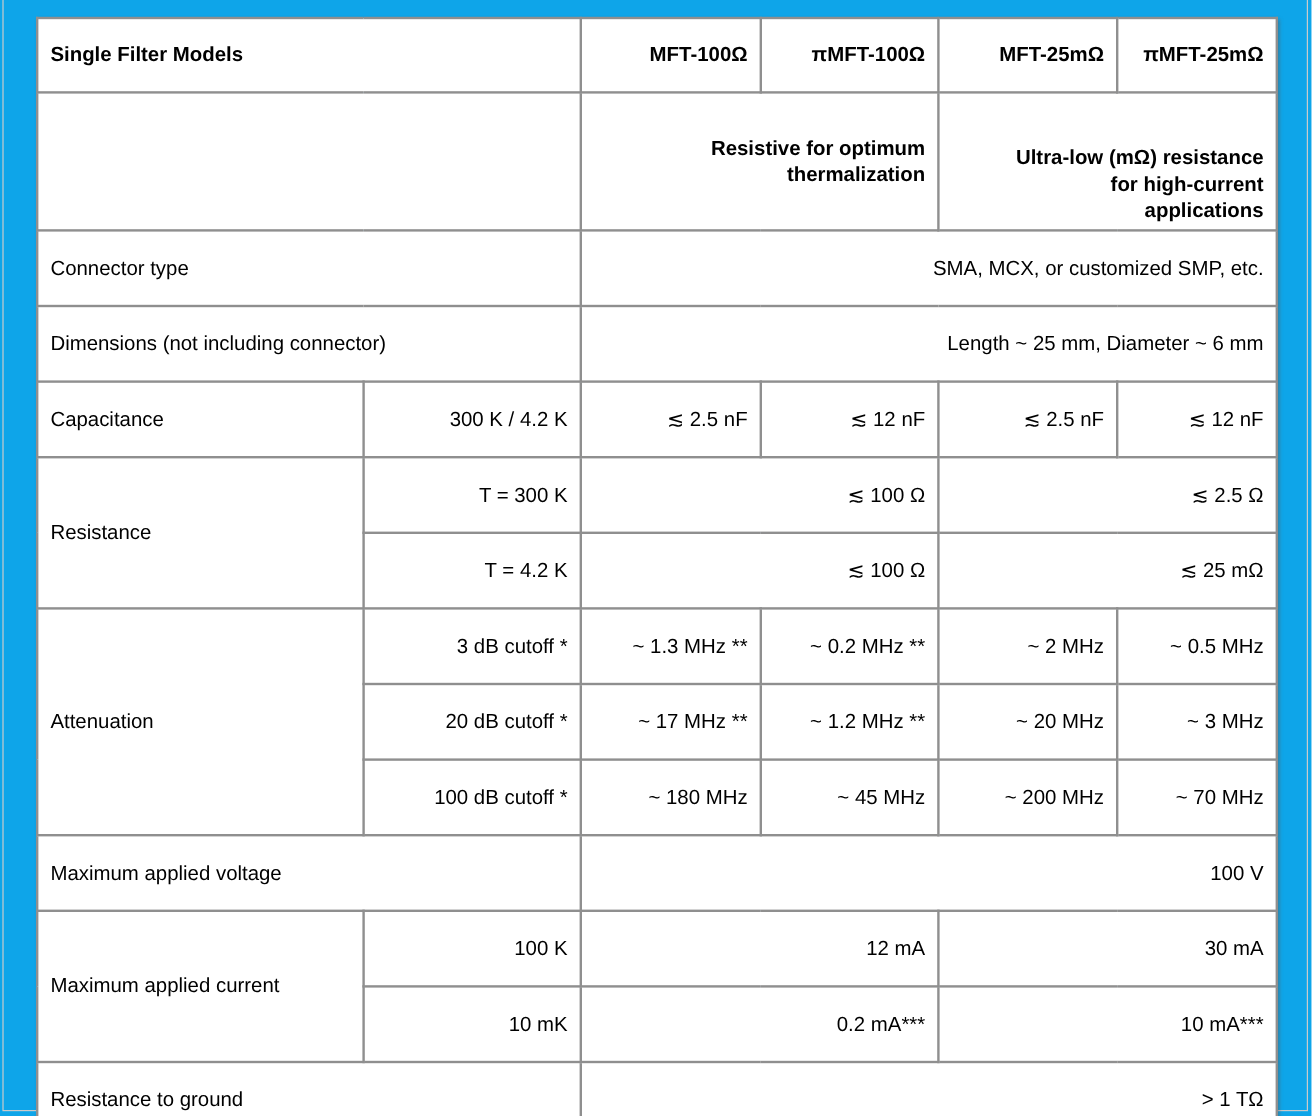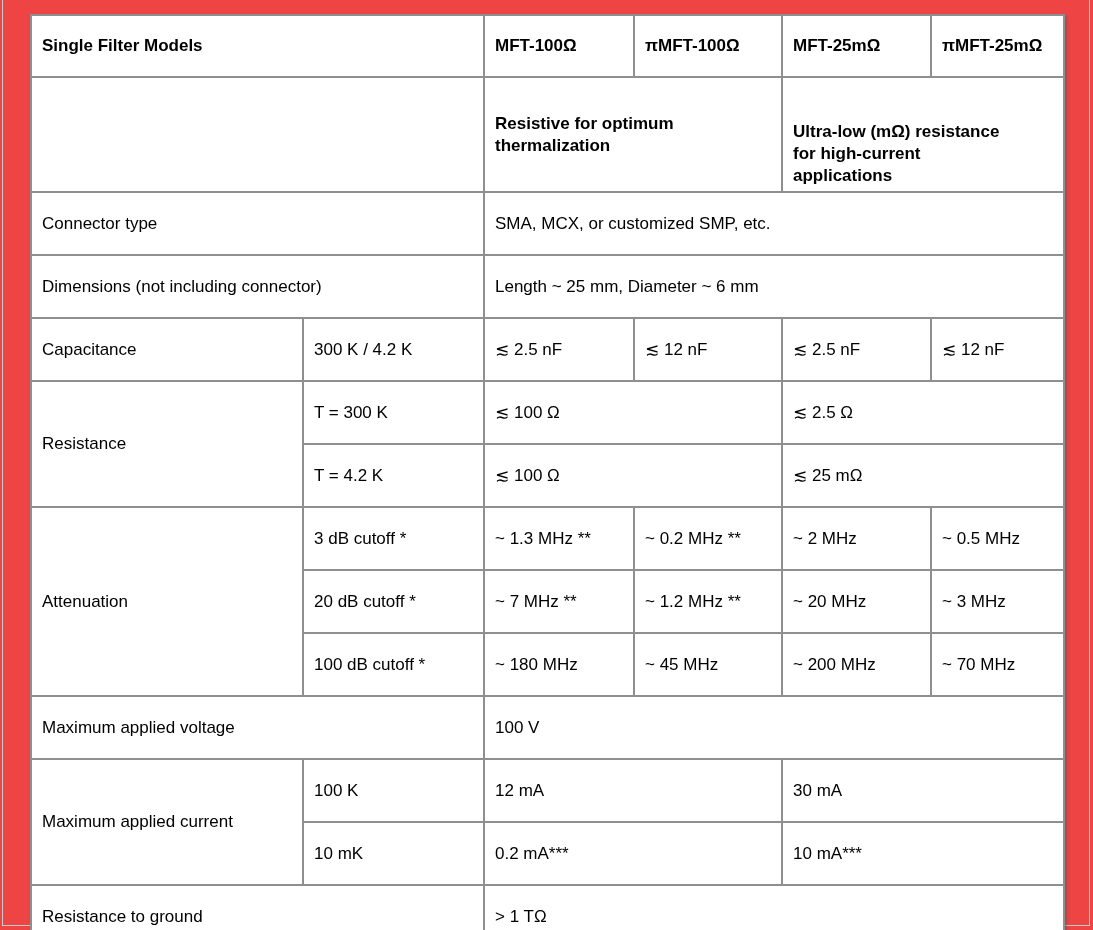--- a/index.html
+++ b/index.html
@@ -7,21 +7,21 @@
     margin: 0;
     padding: 0;
     background: #ffffff;
     font-family: "Liberation Sans", "DejaVu Sans", sans-serif;
     color: #000000;
   }
   .page {
     position: relative;
     width: 1093px;
     height: 930px;
-    background: #ef4444;
+    background: #0ea5e9;
     overflow: hidden;
   }
   .page-frame {
     position: absolute;
     left: 2px;
     top: -2px;
     width: 1088px;
     height: 928px;
     border: 1px solid #cbcbcb;
     pointer-events: none;
@@ -38,21 +38,21 @@
   table.spec td {
     border: 2px solid #8f8f8f;
     font-size: 17px;
     line-height: 22px;
     padding: 4px 10px;
     background: #ffffff;
     vertical-align: middle;
   }
   td.blue { background: #cfe2f3; }
   td.lbl { text-align: left; padding-left: 18px; }
-  td.ctr { text-align: left; }
+  td.ctr { text-align: right; }
   td.bold { font-weight: bold; }
   tr.r-models { height: 62px; }
   tr.r-desc { height: 94px; }
   tr.r-std { height: 63px; }
   .wrap-narrow { display: inline-block; max-width: 224px; margin-top: 39px; }
 </style>
 </head>
 <body>
 
 <div class="page">
@@ -117,21 +117,21 @@
     <tr class="r-std">
       <td rowspan="3" class="lbl">Attenuation</td>
       <td class="blue ctr">3 dB cutoff *</td>
       <td class="blue ctr">~ 1.3 MHz **</td>
       <td class="blue ctr">~ 0.2 MHz **</td>
       <td class="blue ctr">~ 2 MHz</td>
       <td class="blue ctr">~ 0.5 MHz</td>
     </tr>
     <tr class="r-std">
       <td class="ctr">20 dB cutoff *</td>
-      <td class="ctr">~ 7 MHz **</td>
+      <td class="ctr">~ 17 MHz **</td>
       <td class="ctr">~ 1.2 MHz **</td>
       <td class="ctr">~ 20 MHz</td>
       <td class="ctr">~ 3 MHz</td>
     </tr>
     <tr class="r-std">
       <td class="blue ctr">100 dB cutoff *</td>
       <td class="blue ctr">~ 180 MHz</td>
       <td class="blue ctr">~ 45 MHz</td>
       <td class="blue ctr">~ 200 MHz</td>
       <td class="blue ctr">~ 70 MHz</td>

